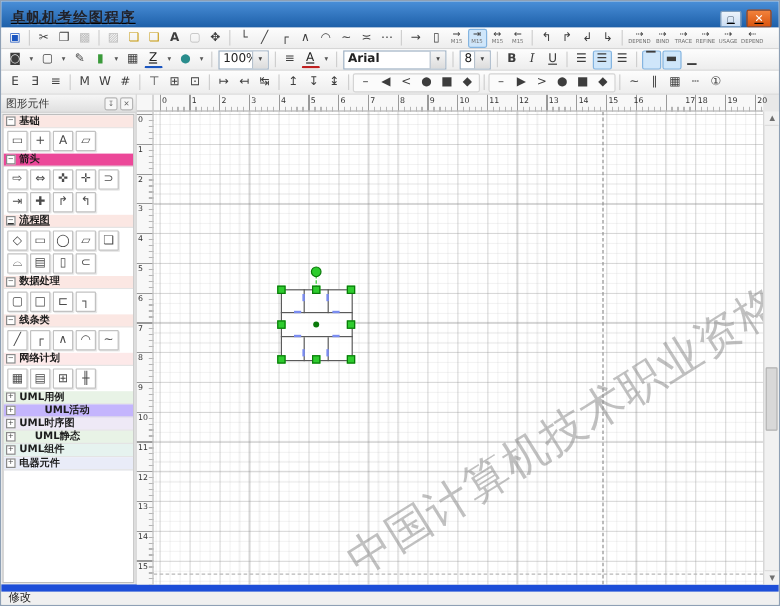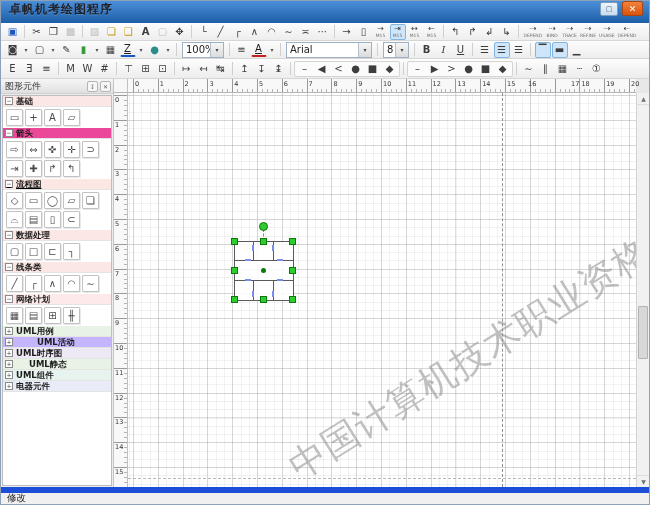--- a/index.html
+++ b/index.html
@@ -1,21 +1,21 @@
 <!DOCTYPE html>
 <html><head>
 <meta charset="utf-8">
 <style>
   * { box-sizing: border-box; margin: 0; padding: 0; }
   html,body { width:650px; height:505px; }
   body { font-family:"DejaVu Sans","Liberation Sans",sans-serif; background:#d7d7d7; }
   .window { width:650px; height:505px; background:#f0f0f0; border:1px solid #8ea0b5; position:relative; overflow:hidden; display:flex; flex-direction:column; }
 
   
-  .titlebar { height:22px; background:linear-gradient(#4a8fd8,#1d5fa8); display:flex; align-items:flex-start; padding:0 6px 0 8px; flex:0 0 22px; }
+  .titlebar { height:22px; background:linear-gradient(#4a8fd8,#1d5fa8); display:flex; align-items:flex-end; padding:0 6px 0 8px; flex:0 0 22px;text-decoration:underline; }
   .title-text { font-size:12px; font-weight:bold; color:#20222b; text-shadow:0 1px 0 rgba(255,255,255,.15); letter-spacing:1px; }
   .tb-btns { margin-left:auto; display:flex; gap:4px; align-items:center; }
   .btn-min { width:18px; height:14px; background:linear-gradient(#eef4fb,#c9dcf2); border:1px solid #7e9dbd; border-radius:2px; display:flex; align-items:center; justify-content:center; font-size:7px; color:#44586e; }
   .btn-close { width:21px; height:15px; background:linear-gradient(#f2823c,#d9540e); border:1px solid #a84510; border-radius:2px; display:flex; align-items:center; justify-content:center; font-size:9px; font-weight:bold; color:#fff; }
 
   
   .tbr { background:linear-gradient(#fdfdfd,#ededed); border-bottom:1px solid #d6d6d6; display:flex; align-items:center; padding:0 3px; }
   .tbr1 { height:18px; flex:0 0 18px; }
   .tbr2 { height:18px; flex:0 0 18px; }
   .tbr3 { height:20px; flex:0 0 20px; }
@@ -310,21 +310,21 @@
         </span>
         <span class="tbtn u-red">
           <span class="g">A</span>
         </span>
         <span class="tbtn dd">
           <span class="g">▾</span>
         </span>
       </span>
       <span class="sep"></span>
       <span class="tgroup">
-        <span class="combo" style="width: 86px;">
+        <span class="combo" style="width: 86px; font-weight: bold;">
           <span class="val">Arial</span>
           <span class="arr">▾</span>
         </span>
       </span>
       <span class="sep"></span>
       <span class="tgroup">
         <span class="combo" style="width: 26px;">
           <span class="val">8</span>
           <span class="arr">▾</span>
         </span>

